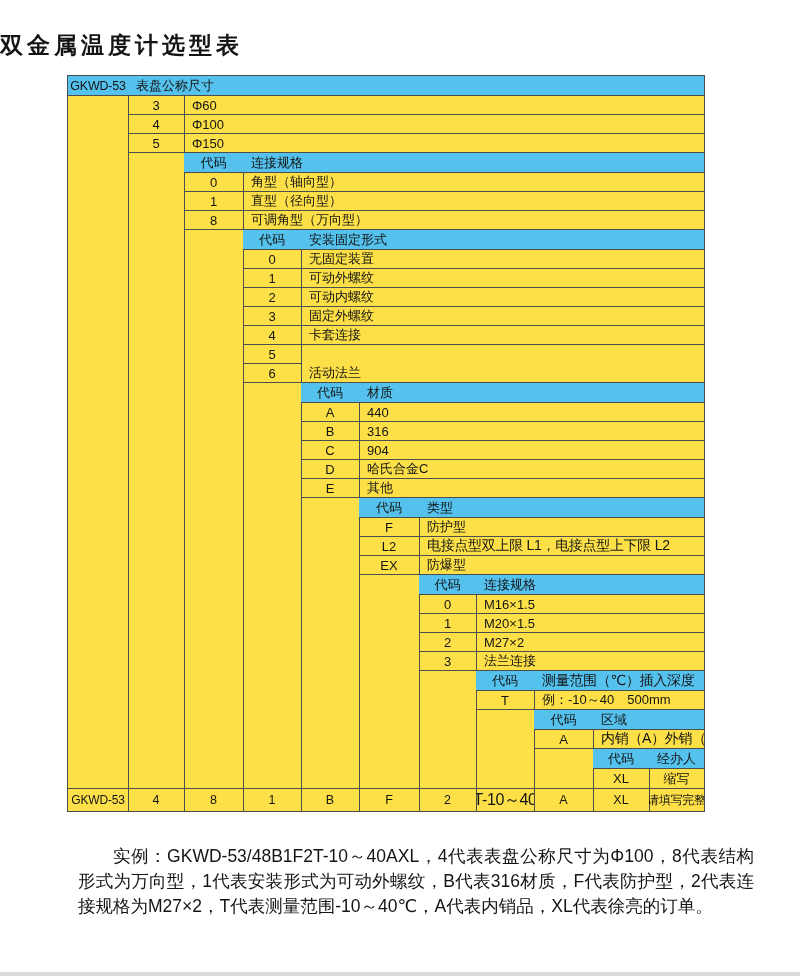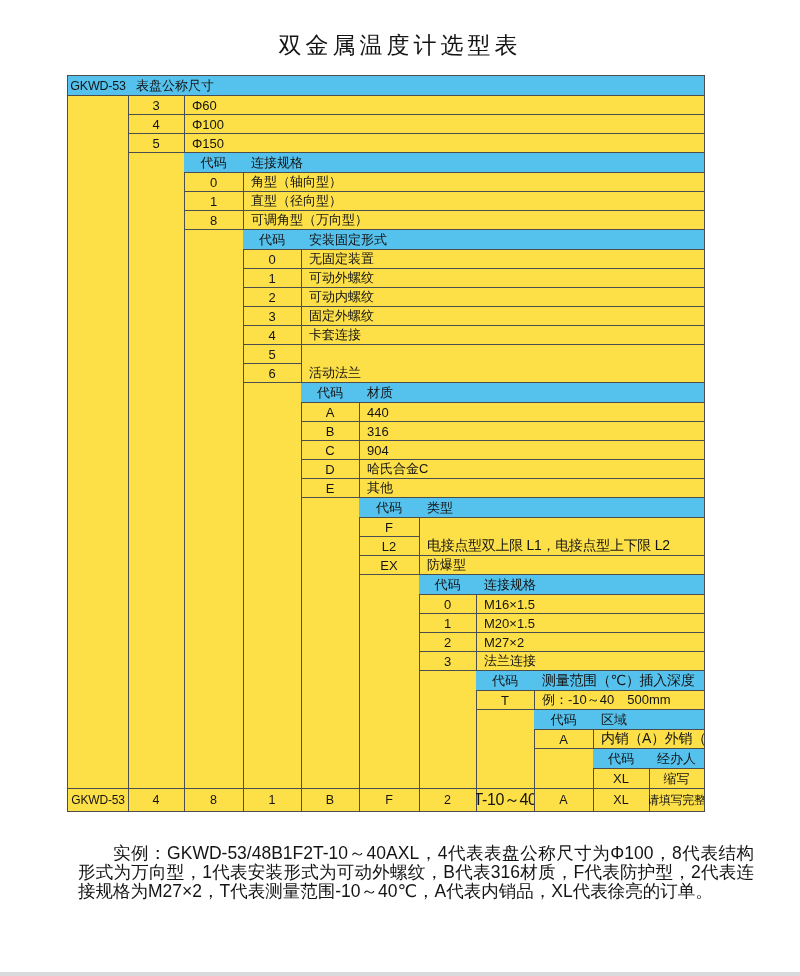--- a/index.html
+++ b/index.html
@@ -3,22 +3,22 @@
 <meta charset="utf-8">
 <style>
   :root{ --header-fill:#55c2ee; --grid-line:#4c4d4f; }
   html,body{margin:0;padding:0;}
   body{
     width:800px;height:976px;background:#ffffff;
     font-family:"Liberation Sans","DejaVu Sans",sans-serif;color:#141414;
   }
   .page{position:relative;width:800px;height:976px;background:#fff;overflow:hidden;}
   .title{
-    position:absolute;top:30px;left:0;width:100%;text-align:center;
-    font-size:23px;font-weight:normal;letter-spacing:4px;
+    position:absolute;top:30px;left:0;width:100%;text-align:left;
+    font-size:23px;font-weight:bold;letter-spacing:4px;
   }
   .tbl{
     position:absolute;left:67px;top:75px;width:638px;box-sizing:border-box;
     border:1px solid var(--grid-line);background:#fde047;
   }
   .vl{position:absolute;width:1px;bottom:0;background:var(--grid-line);}
   .row{display:flex;position:relative;}
   .hd{height:20px;}
   .dr{height:19px;}
   .cell{
@@ -51,21 +51,21 @@
   .sum>.cell:nth-child(4){width:58px;}
   .sum>.cell:nth-child(5){width:58px;}
   .sum>.cell:nth-child(6){width:60px;}
   .sum>.cell:nth-child(7){width:57px;}
   .sum>.cell:nth-child(8){width:58px;font-size:16px;letter-spacing:-0.4px;}
   .sum>.cell:nth-child(9){width:59px;}
   .sum>.cell:nth-child(10){width:56px;}
   .sum>.cell:nth-child(11){flex:1;font-size:12px;letter-spacing:-0.3px;}
   .example{
     position:absolute;left:78px;top:826px;width:676px;
-    font-size:17.5px;line-height:19px;text-align:justify;text-indent:2em;
+    font-size:17.5px;line-height:25px;text-align:justify;text-indent:2em;
   }
   .footer-strip{position:absolute;left:0;bottom:0;width:100%;height:4px;background:#d9dadb;}
 </style>
 </head>
 <body>
 
 <div class="page">
 
   <div class="title">双金属温度计选型表</div>
 
@@ -172,20 +172,21 @@
         <div class="cell code">E</div>
         <div class="cell desc">其他</div>
       </div>
 
     <div class="row hd s4">
         <div class="cell code blue">代码</div>
         <div class="cell desc blue">类型</div>
       </div>
     <div class="row dr s4">
         <div class="cell code">F</div>
+        <div class="cell desc">防护型</div>
       </div>
     <div class="row dr s4">
         <div class="cell code">L2</div>
         <div class="cell desc long">电接点型双上限 L1，电接点型上下限 L2</div>
       </div>
     <div class="row dr s4">
         <div class="cell code">EX</div>
         <div class="cell desc">防爆型</div>
       </div>
 

